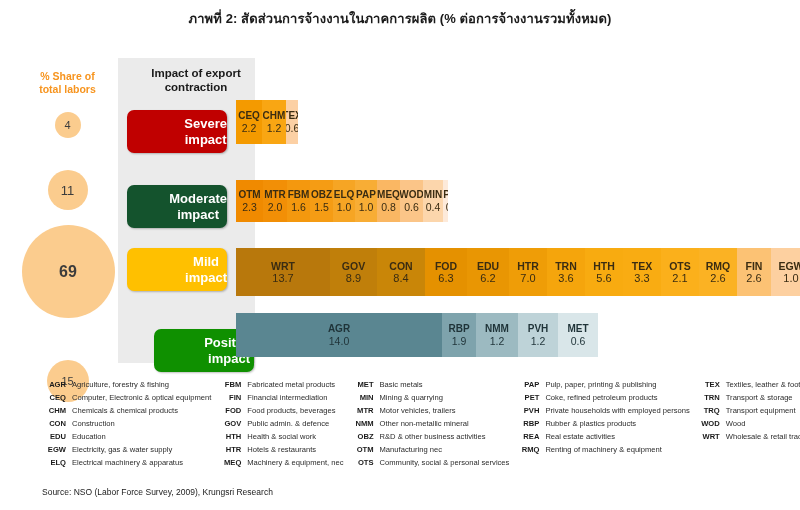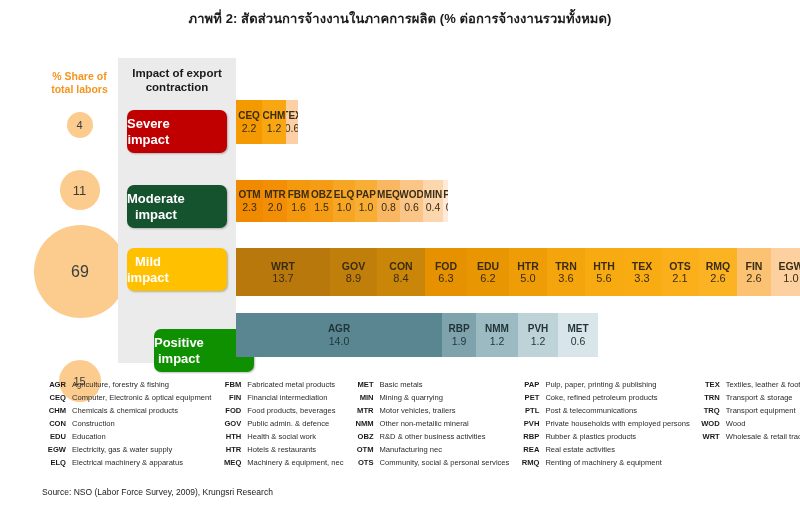--- a/index.html
+++ b/index.html
@@ -26,21 +26,21 @@
     font-size: 13px;
     font-weight: bold;
     color: #1a1a1a;
     letter-spacing: 0.1px;
     white-space: nowrap;
   }
 
   
   .share-col {
     position: absolute;
-    left: 32px;
+    left: 20px;
     top: 70px;
     width: 95px;
   }
   .share-head {
     text-align: center;
     color: #f7941e;
     font-weight: bold;
     font-size: 10.5px;
     line-height: 13px;
   }
@@ -51,49 +51,50 @@
     color: #3c3c3c;
     display: flex;
     align-items: center;
     justify-content: center;
     font-size: 13px;
     font-weight: normal;
     left: 50%;
   }
   .b4  { width: 26px;  height: 26px;  margin-left: -13px; top: 42px;  font-size: 11px; }
   .b11 { width: 40px;  height: 40px;  margin-left: -20px; top: 100px; font-size: 13px; }
-  .b69 { width: 93px;  height: 93px;  margin-left: -46px; top: 155px; font-size: 16px; }
+  .b69 { width: 93px;  height: 93px;  margin-left: -46px; top: 155px; font-size: 16px; font-weight: bold; }
   .b15 { width: 42px;  height: 42px;  margin-left: -21px; top: 290px; font-size: 11px; }
 
   
   .impact-panel {
     position: absolute;
     left: 118px;
     top: 58px;
     width: 118px;
     height: 305px;
     background: #ebebeb;
+    padding-left: 19px;
   }
   .impact-title {
     padding: 8px 6px 0 6px;
     font-size: 11.5px;
     font-weight: bold;
     line-height: 14px;
     color: #1a1a1a;
     text-align: center;
   }
   .impact-btn {
     position: absolute;
     left: 9px;
     width: 100px;
     height: 43px;
     border-radius: 7px;
     display: flex;
     align-items: center;
-    justify-content: flex-start;
+    justify-content: flex-end;
     text-align: center;
     color: #ffffff;
     font-weight: bold;
     font-size: 13px;
     line-height: 16px;
     box-shadow: 1px 1px 2px rgba(0,0,0,0.25);
   }
   .sev  { top: 52px;  background: #c00000; }
   .mod  { top: 127px; background: #14532d; }
   .mil  { top: 190px; background: #ffc000; }
@@ -302,21 +303,21 @@
     <div class="cell" style="background: rgb(229, 145, 0); width: 42px; flex: 0 0 42px;">
       <div class="code">FOD</div>
       <div class="val">6.3</div>
     </div>
     <div class="cell" style="background: rgb(233, 150, 3); width: 42px; flex: 0 0 42px;">
       <div class="code">EDU</div>
       <div class="val">6.2</div>
     </div>
     <div class="cell" style="background: rgb(239, 157, 7); width: 38px; flex: 0 0 38px;">
       <div class="code">HTR</div>
-      <div class="val">5.0</div>
+      <div class="val">7.0</div>
     </div>
     <div class="cell" style="background: rgb(245, 165, 12); width: 38px; flex: 0 0 38px;">
       <div class="code">TRN</div>
       <div class="val">3.6</div>
     </div>
     <div class="cell" style="background: rgb(248, 171, 16); width: 38px; flex: 0 0 38px;">
       <div class="code">HTH</div>
       <div class="val">5.6</div>
     </div>
     <div class="cell" style="background: rgb(249, 172, 18); width: 38px; flex: 0 0 38px;">
@@ -457,24 +458,20 @@
     <div class="legend-col legend-col-3">
       <div class="legend-row">
         <span class="legend-code">PAP</span>
         <span class="legend-desc">Pulp, paper, printing &amp; publishing</span>
       </div>
       <div class="legend-row">
         <span class="legend-code">PET</span>
         <span class="legend-desc">Coke, refined petroleum products</span>
       </div>
       <div class="legend-row">
-        <span class="legend-code">PTL</span>
-        <span class="legend-desc">Post &amp; telecommunications</span>
-      </div>
-      <div class="legend-row">
         <span class="legend-code">PVH</span>
         <span class="legend-desc">Private households with employed persons</span>
       </div>
       <div class="legend-row">
         <span class="legend-code">RBP</span>
         <span class="legend-desc">Rubber &amp; plastics products</span>
       </div>
       <div class="legend-row">
         <span class="legend-code">REA</span>
         <span class="legend-desc">Real estate activities</span>

